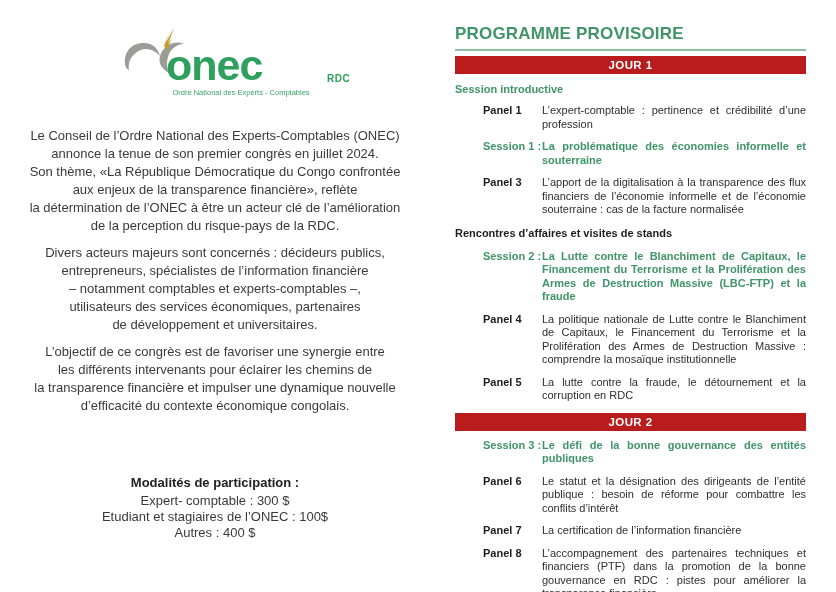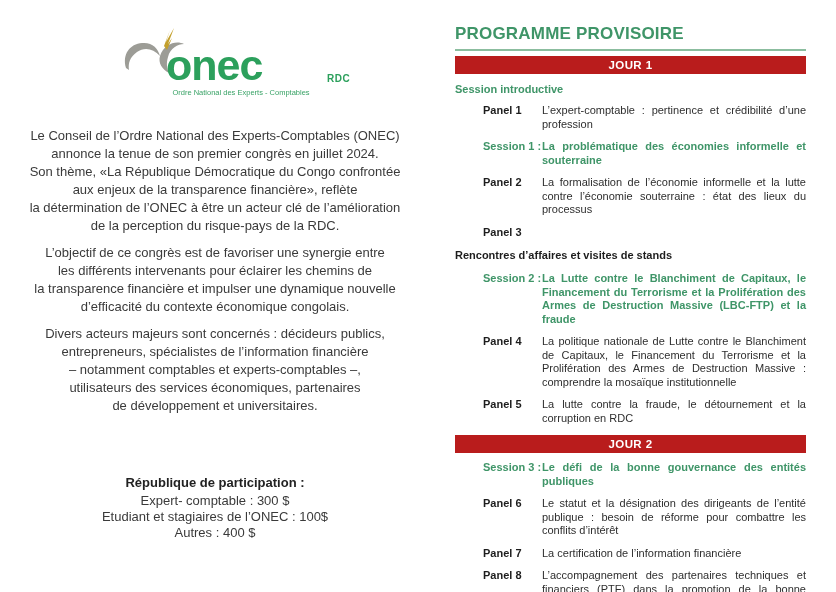--- a/index.html
+++ b/index.html
@@ -148,32 +148,32 @@
     <div class="logo-region">RDC</div>
     <div class="logo-tagline">Ordre National des Experts - Comptables</div>
   </div>
 
   <p class="intro-paragraph">Le Conseil de l’Ordre National des Experts-Comptables (ONEC)
 annonce la tenue de son premier congrès en juillet 2024.
 Son thème, «La République Démocratique du Congo confrontée
 aux enjeux de la transparence financière», reflète
 la détermination de l’ONEC à être un acteur clé de l’amélioration
 de la perception du risque-pays de la RDC.</p>
-  <p class="intro-paragraph">L’objectif de ce congrès est de favoriser une synergie entre
-les différents intervenants pour éclairer les chemins de
-la transparence financière et impulser une dynamique nouvelle
-d’efficacité du contexte économique congolais.</p>
   <p class="intro-paragraph">Divers acteurs majeurs sont concernés : décideurs publics,
 entrepreneurs, spécialistes de l’information financière
 – notamment comptables et experts-comptables –,
 utilisateurs des services économiques, partenaires
 de développement et universitaires.</p>
+  <p class="intro-paragraph">L’objectif de ce congrès est de favoriser une synergie entre
+les différents intervenants pour éclairer les chemins de
+la transparence financière et impulser une dynamique nouvelle
+d’efficacité du contexte économique congolais.</p>
 
   <div class="participation">
-    <div class="participation-title">République de participation :</div>
+    <div class="participation-title">Modalités de participation :</div>
     <div class="participation-line">Expert- comptable : 300 $</div>
     <div class="participation-line">Etudiant et stagiaires de l’ONEC : 100$</div>
     <div class="participation-line">Autres : 400 $</div>
   </div>
 
 </div>
 
 <div class="right-col">
 
   <div class="program-title">PROGRAMME PROVISOIRE</div>
@@ -186,27 +186,24 @@
   <div class="row">
     <div class="row-label">Panel 1</div>
     <div class="row-text">L’expert-comptable : pertinence et crédibilité d’une profession</div>
   </div>
 
   <div class="row session-row">
     <div class="row-label">Session 1 :</div>
     <div class="row-text">La problématique des économies informelle et souterraine</div>
   </div>
 
-  <div class="row">
-    <div class="row-label">Panel 2</div>
-    <div class="row-text">La formalisation de l’économie informelle et la lutte contre l’économie souterraine : état des lieux du processus</div>
-  </div>
 
   <div class="row">
     <div class="row-label">Panel 3</div>
+    <div class="row-text">L’apport de la digitalisation à la transparence des flux financiers de l’économie informelle et de l’économie souterraine : cas de la facture normalisée</div>
   </div>
 
   <div class="black-heading">Rencontres d’affaires et visites de stands</div>
 
   <div class="row session-row">
     <div class="row-label">Session 2 :</div>
     <div class="row-text">La Lutte contre le Blanchiment de Capitaux, le Financement du Terrorisme et la Prolifération des Armes de Destruction Massive (LBC-FTP) et la fraude</div>
   </div>
 
   <div class="row">

